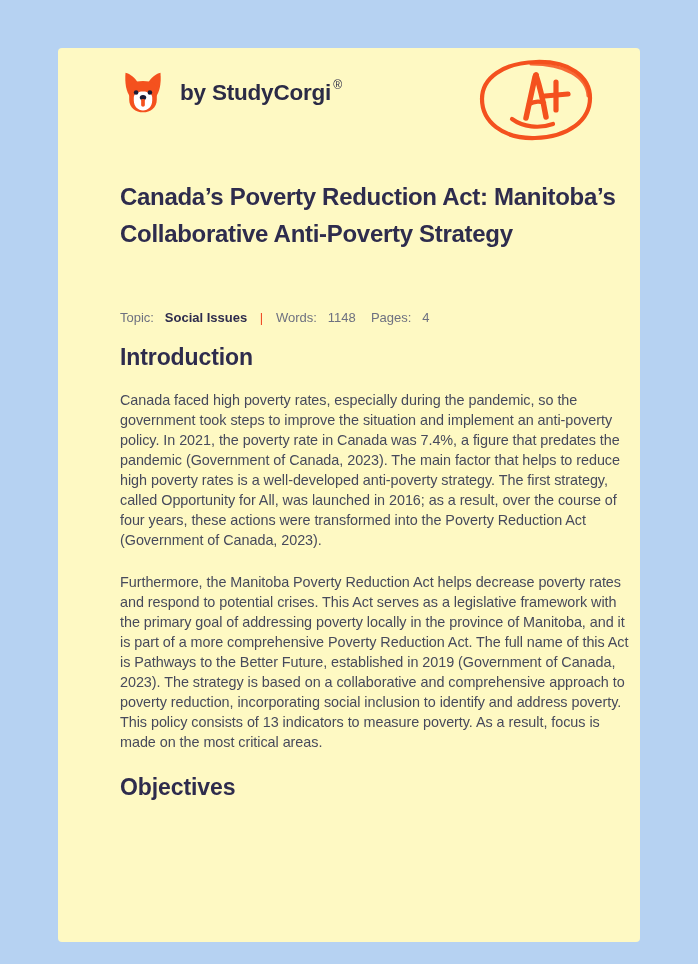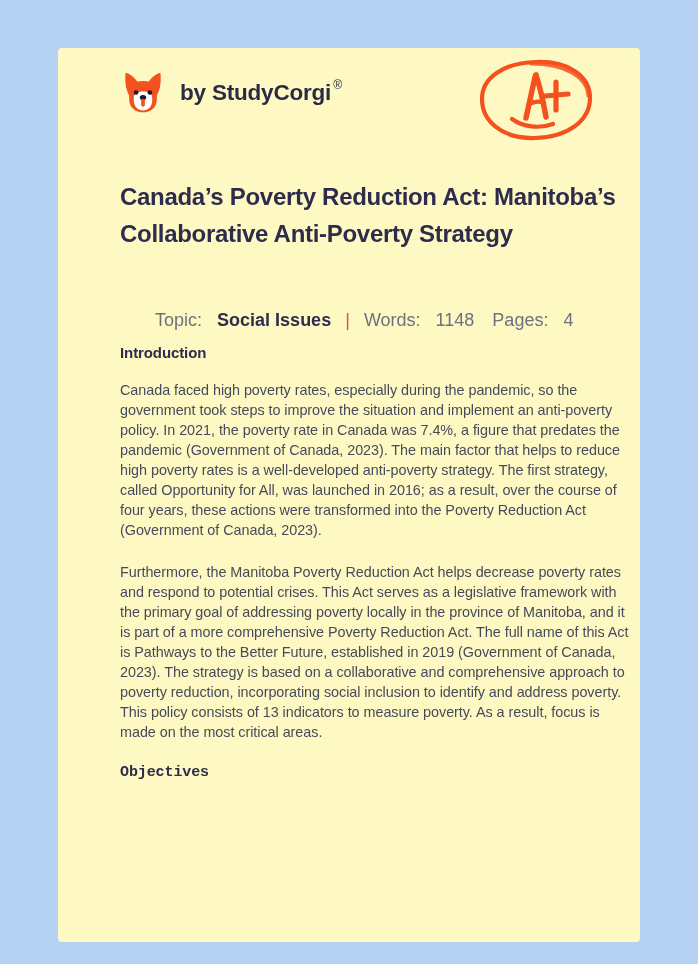--- a/index.html
+++ b/index.html
@@ -85,24 +85,23 @@
     font-weight: bold;
     color: #2e2c4d;
     letter-spacing: -0.3px;
   }
 
   
   .meta {
     position: absolute;
     left: 62px;
     top: 262px;
-    font-size: 18px;
+    font-size: 13px;
     color: #6e7180;
     white-space: nowrap;
-    margin-left: 35px;
   }
   .meta .meta-label { color: #6e7180; }
   .meta .meta-value {
     color: #2e2c4d;
     font-weight: bold;
   }
   .meta .meta-sep {
     color: #f04a23;
     margin: 0 9px;
   }
@@ -110,36 +109,35 @@
 
   
   .content {
     position: absolute;
     left: 62px;
     top: 296px;
     width: 512px;
   }
   h2.section-heading {
     margin: 0 0 19px 0;
-    font-size: 15px;
+    font-size: 23px;
     font-weight: bold;
     color: #2e2c4d;
     letter-spacing: -0.1px;
   }
   p.para {
     margin: 0 0 22px 0;
     font-size: 14.4px;
     line-height: 20px;
     color: #474a5c;
     letter-spacing: -0.05px;
   }
   h2.section-heading.second {
     margin-top: 20px;
     margin-bottom: 12px;
-    font-family: Liberation Mono, monospace;
   }
 </style>
 </head>
 <body>
 
 <div id="page">
 
   <div class="header">
 
     <div class="brand">

